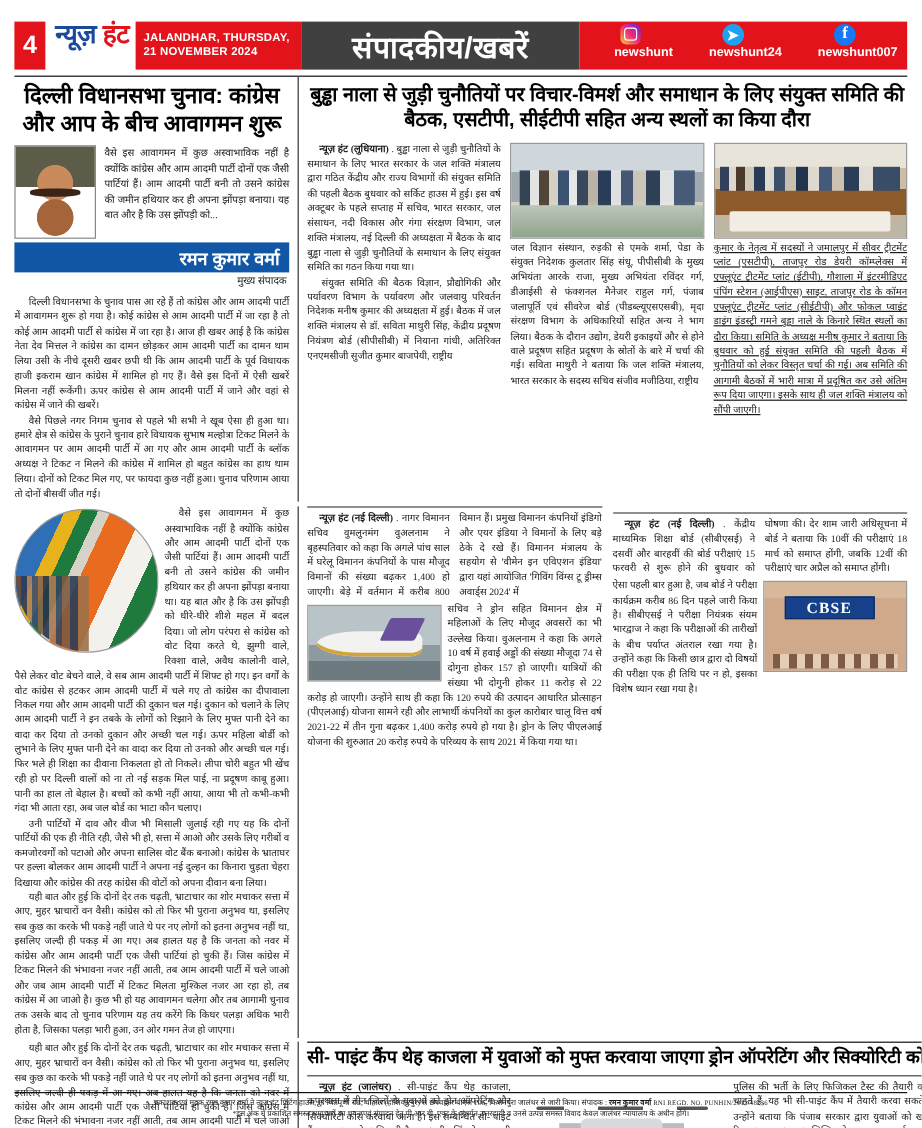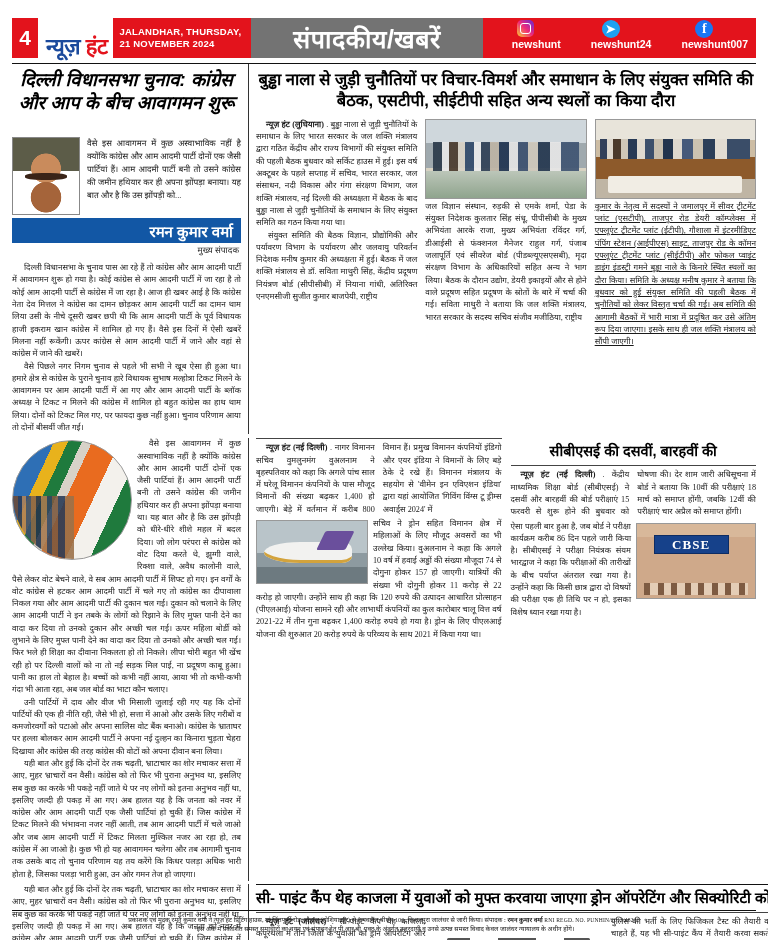--- a/index.html
+++ b/index.html
@@ -39,21 +39,21 @@
     align-items: center;
     justify-content: center;
     font-family: "Liberation Sans", sans-serif;
     font-weight: bold;
     font-size: 21px;
   }
   .logo-box {
     background: #ffffff;
     padding: 0 6px 0 8px;
     display: flex;
-    align-items: flex-end;
+    align-items: flex-start;
   }
   .logo-text {
     font-family: "Liberation Sans", sans-serif;
     font-weight: bold;
     font-size: 22px;
     letter-spacing: -0.5px;
     line-height: 1;
     white-space: nowrap;
   }
   .logo-text .l1 { color: #1b4a9c; }
@@ -63,21 +63,21 @@
     color: #ffffff;
     font-family: "Liberation Sans", sans-serif;
     font-weight: bold;
     font-size: 9.5px;
     line-height: 1.22;
     letter-spacing: 0.2px;
     padding: 8px 10px 0 6px;
     white-space: nowrap;
   }
   .section-band {
-    background: #737373;
+    background: #404040;
     color: #ffffff;
     flex: 1;
     display: flex;
     align-items: center;
     justify-content: center;
     font-family: "Liberation Sans", sans-serif;
     font-weight: bold;
     font-size: 25px;
     letter-spacing: 0.5px;
   }
@@ -135,23 +135,22 @@
   .vdiv { width: 0; border-left: 0.9px solid #333; margin: 0 7px; }
   .col-right { flex: 1; }
 
   
   .hl-edit {
     font-family: "Liberation Sans", sans-serif;
     font-weight: bold;
     font-size: 18.5px;
     line-height: 1.22;
     text-align: center;
-    margin: 5px 0 23px 0;
+    margin: 5px 0 7px 0;
     color: #000;
-    font-style: italic;
   }
   .hl-lead {
     font-family: "Liberation Sans", sans-serif;
     font-weight: bold;
     font-size: 16.5px;
     line-height: 1.3;
     text-align: center;
     margin: 5px 0 7px 0;
     color: #000;
   }
@@ -462,21 +461,20 @@
             <p style="text-indent:10px;"><span class="dline">न्यूज़ हंट (नई दिल्ली)</span> . <span>नागर विमानन सचिव वुमलुनमंग वुअलनाम ने बृहस्पतिवार को कहा कि अगले पांच साल में घरेलू विमानन कंपनियों के पास मौजूद विमानों की संख्या बढ़कर 1,400 हो जाएगी। बेड़े में वर्तमान में करीब 800 विमान हैं। प्रमुख विमानन कंपनियों इंडिगो और एयर इंडिया ने विमानों के लिए बड़े ठेके दे रखे हैं। विमानन मंत्रालय के सहयोग से 'वीमेन इन एविएशन इंडिया' द्वारा यहां आयोजित 'गिविंग विंग्स टू ड्रीम्स अवार्ड्स 2024' में</span></p>
           </div>
           <div class="body-txt" style="margin-top:2px;">
             <div class="photo ph-plane fig-wrap-left" style="width:110px;height:62px;"></div>
             <p style="text-indent:0;">सचिव ने ड्रोन सहित विमानन क्षेत्र में महिलाओं के लिए मौजूद अवसरों का भी उल्लेख किया। वुअलनाम ने कहा कि अगले 10 वर्ष में हवाई अड्डों की संख्या मौजूदा 74 से दोगुना होकर 157 हो जाएगी। यात्रियों की संख्या भी दोगुनी होकर 11 करोड़ से 22 करोड़ हो जाएगी। उन्होंने साथ ही कहा कि 120 रुपये की उत्पादन आधारित प्रोत्साहन (पीएलआई) योजना सामने रही और लाभार्थी कंपनियों का कुल कारोबार चालू वित्त वर्ष 2021-22 में तीन गुना बढ़कर 1,400 करोड़ रुपये हो गया है। ड्रोन के लिए पीएलआई योजना की शुरुआत 20 करोड़ रुपये के परिव्यय के साथ 2021 में किया गया था।</p>
           </div>
         </div>
 
         <div style="flex:1;">
           <div class="hl-sub">
-            <div>सीबीएसई की दसवीं, बारहवीं की</div>
           </div>
           <div class="rule-thin" style="margin-bottom:3px;"></div>
           <div class="body-txt cols2">
             <p style="text-indent:10px;"><span class="dline">न्यूज़ हंट (नई दिल्ली)</span> . <span>केंद्रीय माध्यमिक शिक्षा बोर्ड (सीबीएसई) ने दसवीं और बारहवीं की बोर्ड परीक्षाएं 15 फरवरी से शुरू होने की बुधवार को घोषणा की। देर शाम जारी अधिसूचना में बोर्ड ने बताया कि 10वीं की परीक्षाएं 18 मार्च को समाप्त होंगी, जबकि 12वीं की परीक्षाएं चार अप्रैल को समाप्त होंगी।</span></p>
           </div>
           <div class="body-txt" style="margin-top:2px;">
             <div class="photo ph-cbse fig-wrap-right" style="width:118px;height:74px;"></div>
             <p style="text-indent:0;">ऐसा पहली बार हुआ है, जब बोर्ड ने परीक्षा कार्यक्रम करीब 86 दिन पहले जारी किया है। सीबीएसई ने परीक्षा नियंत्रक संयम भारद्वाज ने कहा कि परीक्षाओं की तारीखों के बीच पर्याप्त अंतराल रखा गया है। उन्होंने कहा कि किसी छात्र द्वारा दो विषयों की परीक्षा एक ही तिथि पर न हो, इसका विशेष ध्यान रखा गया है।</p>
           </div>
         </div>

